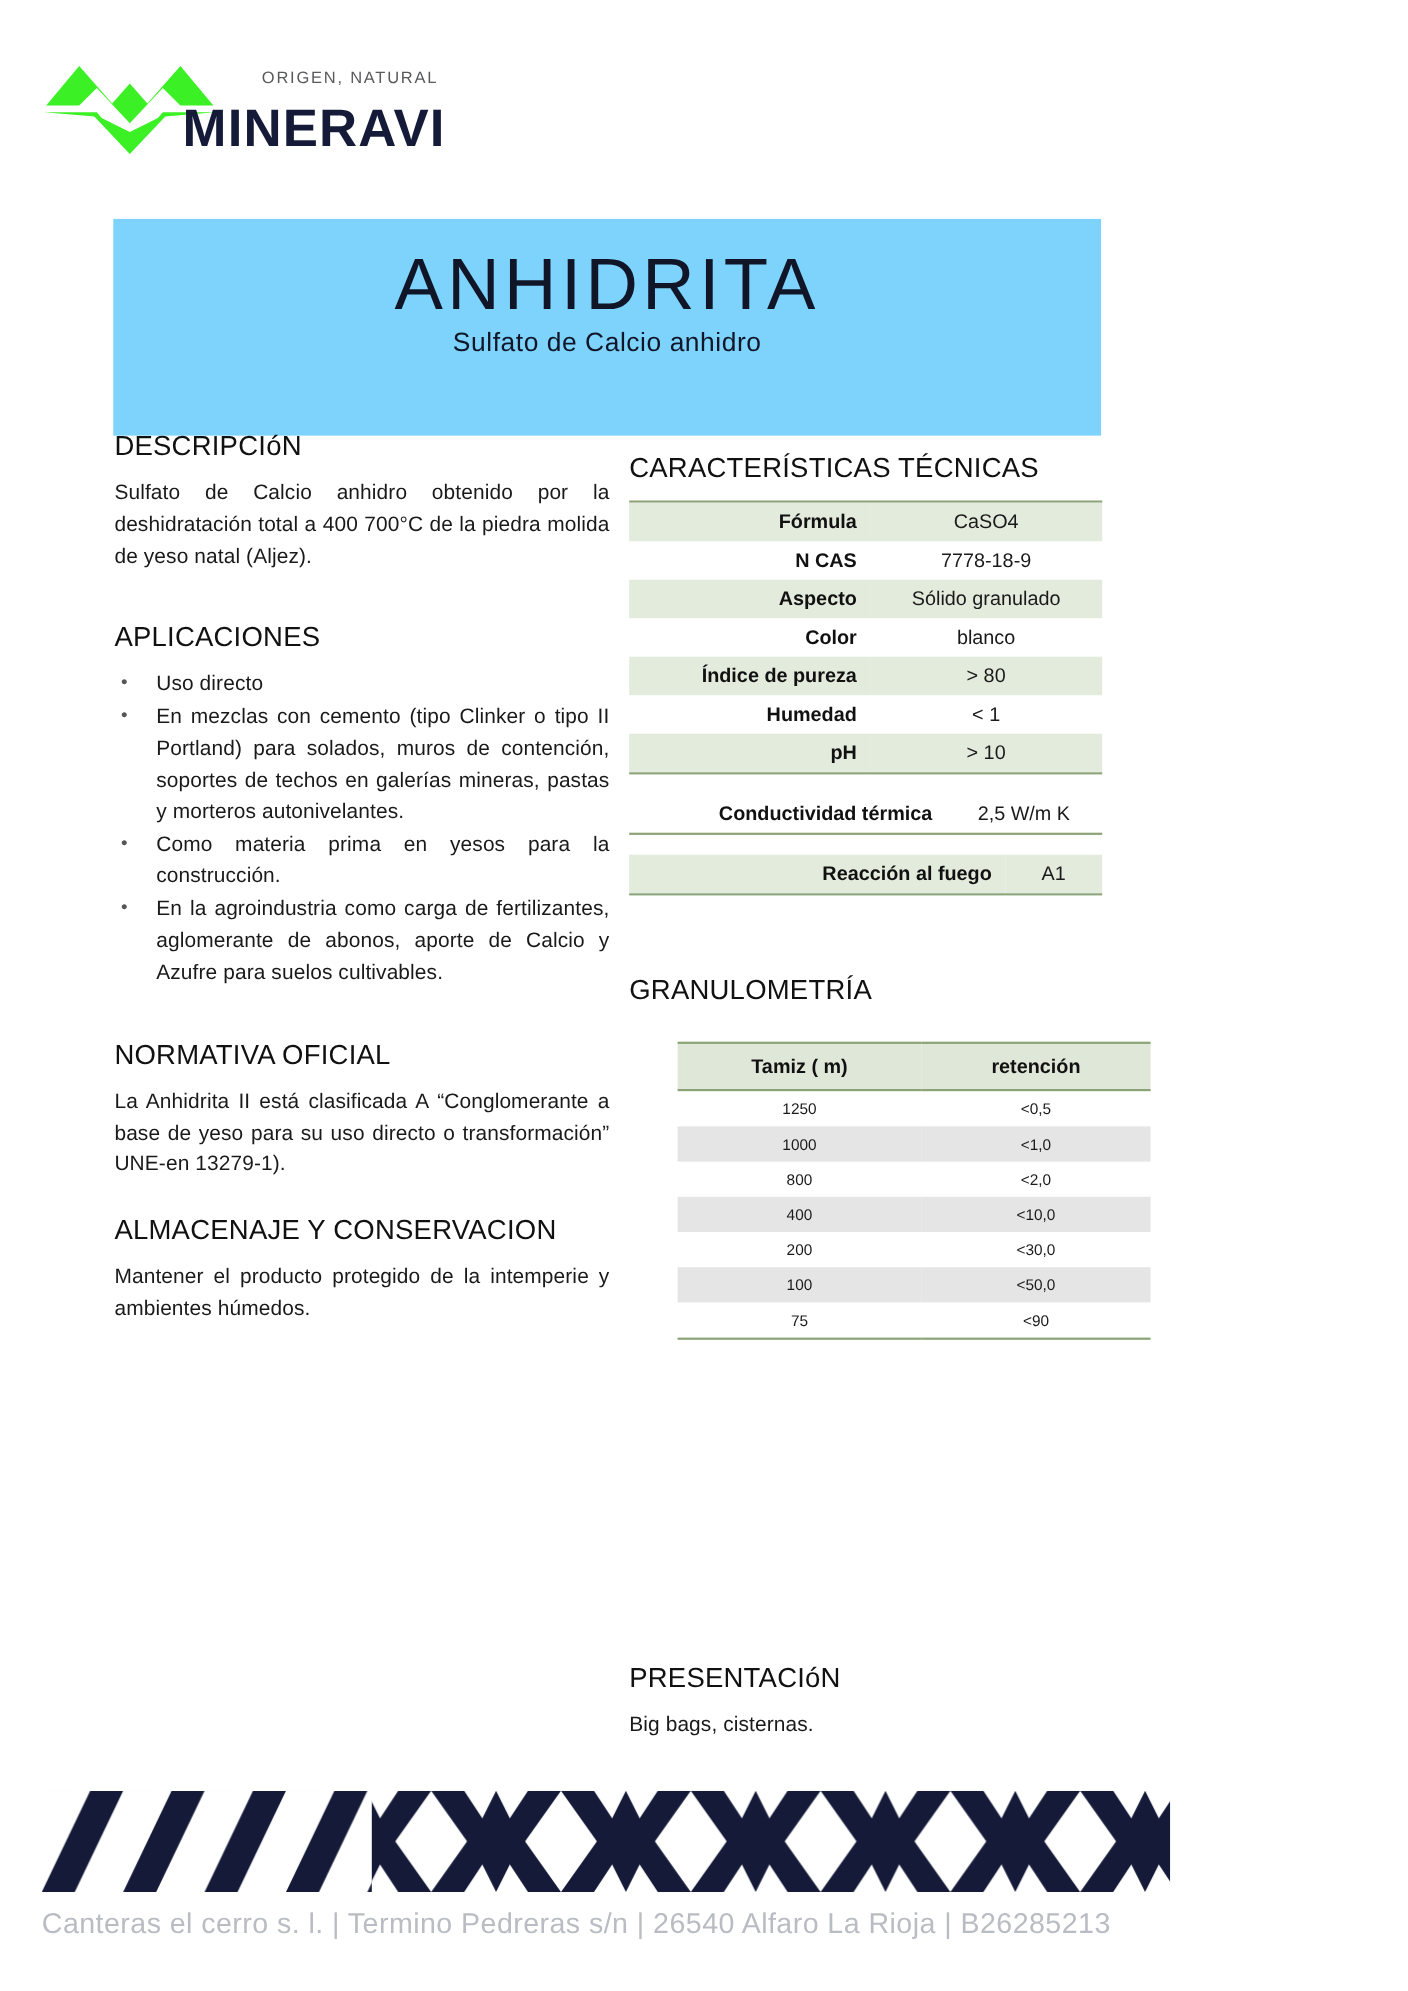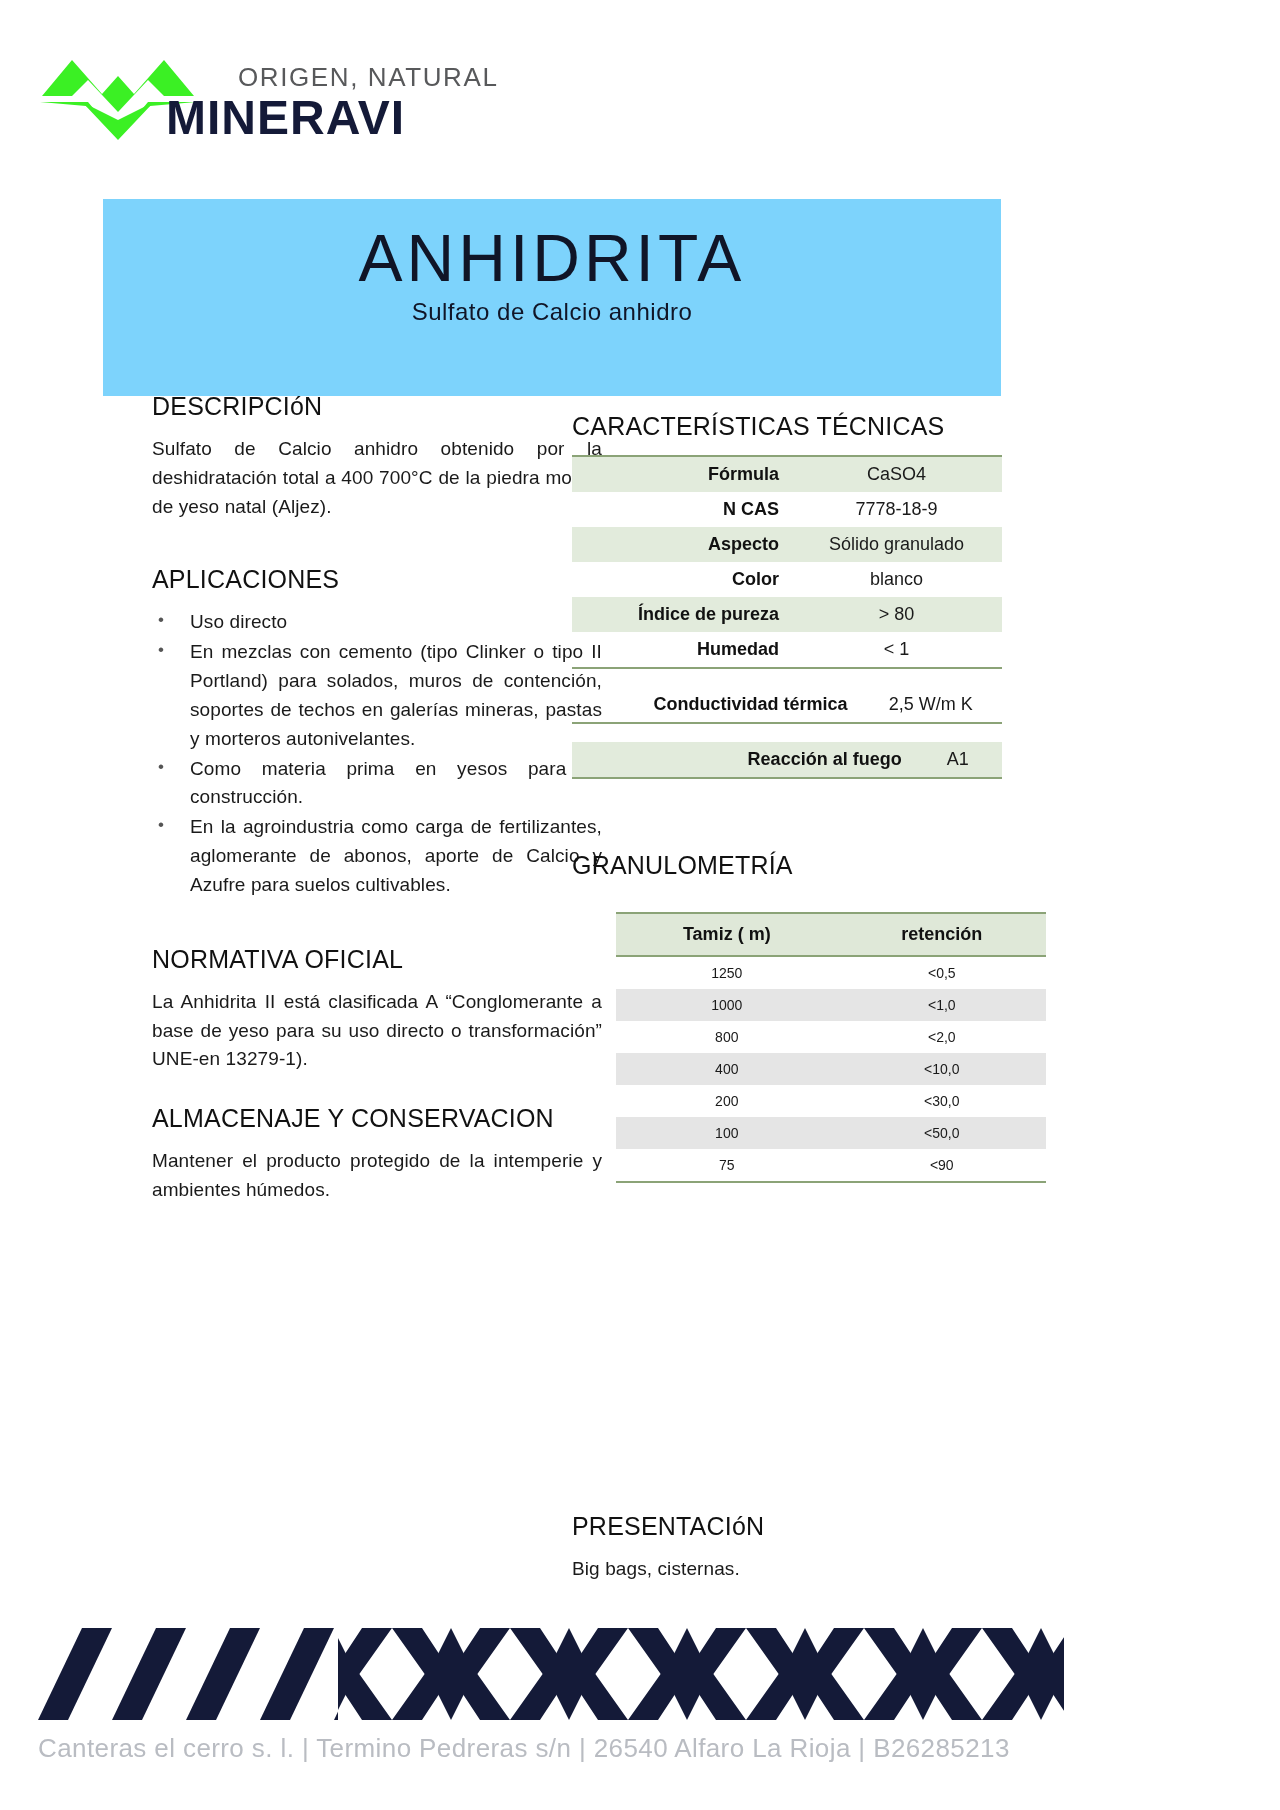--- a/index.html
+++ b/index.html
@@ -9,21 +9,21 @@
     color:#1a1a1a;
     position:relative;
     overflow:hidden;
   }
 
   
   .logo-block { position:absolute; left:38px; top:46px; width:420px; height:110px; }
   .logo-mark { position:absolute; left:0; top:4px; width:160px; height:95px; }
   .logo-tagline {
     position:absolute; left:200px; top:16px;
-    font-size:26px; letter-spacing:1.6px; color:#58595b; font-weight:400;
+    font-size:15px; letter-spacing:1.6px; color:#58595b; font-weight:400;
     white-space:nowrap;
   }
   .logo-word {
     position:absolute; left:128px; top:44px;
     font-size:48px; font-weight:bold; letter-spacing:1px;
     color:#141a38; white-space:nowrap;
   }
 
   
   .banner {
@@ -33,21 +33,21 @@
   .banner-title {
     font-size:66px; font-weight:400; letter-spacing:4px; color:#101527;
     margin-top:26px; line-height:1.0;
   }
   .banner-sub {
     font-size:24px; font-weight:400; letter-spacing:0.5px; color:#101527;
     margin-top:8px; line-height:1.1;
   }
 
   
-  .col-left  { position:absolute; left:104px; top:392px; width:450px;margin-left:48px; }
+  .col-left  { position:absolute; left:104px; top:392px; width:450px; }
   .col-right { position:absolute; left:572px; top:412px; width:430px; }
 
   h2.sec {
     font-size:25px; font-weight:400; color:#111; letter-spacing:0.2px;
     margin:0 0 14px 0; line-height:1.15;
   }
   p.body {
     font-size:19px; line-height:1.52; color:#1a1a1a;
     text-align:justify; letter-spacing:0.1px;
   }
@@ -177,20 +177,24 @@
           <td class="k">Color</td>
           <td class="v">blanco</td>
         </tr>
         <tr class="shade">
           <td class="k">Índice de pureza</td>
           <td class="v">&gt; 80</td>
         </tr>
         <tr>
           <td class="k indent">Humedad</td>
           <td class="v">&lt; 1</td>
+        </tr>
+        <tr class="shade">
+          <td class="k">pH</td>
+          <td class="v">&gt; 10</td>
         </tr>
       </tbody>
     </table>
   </div>
 
   <div class="gap-sm"></div>
 
   <div class="tbl-plain">
     <table class="spec">
       <tbody>

